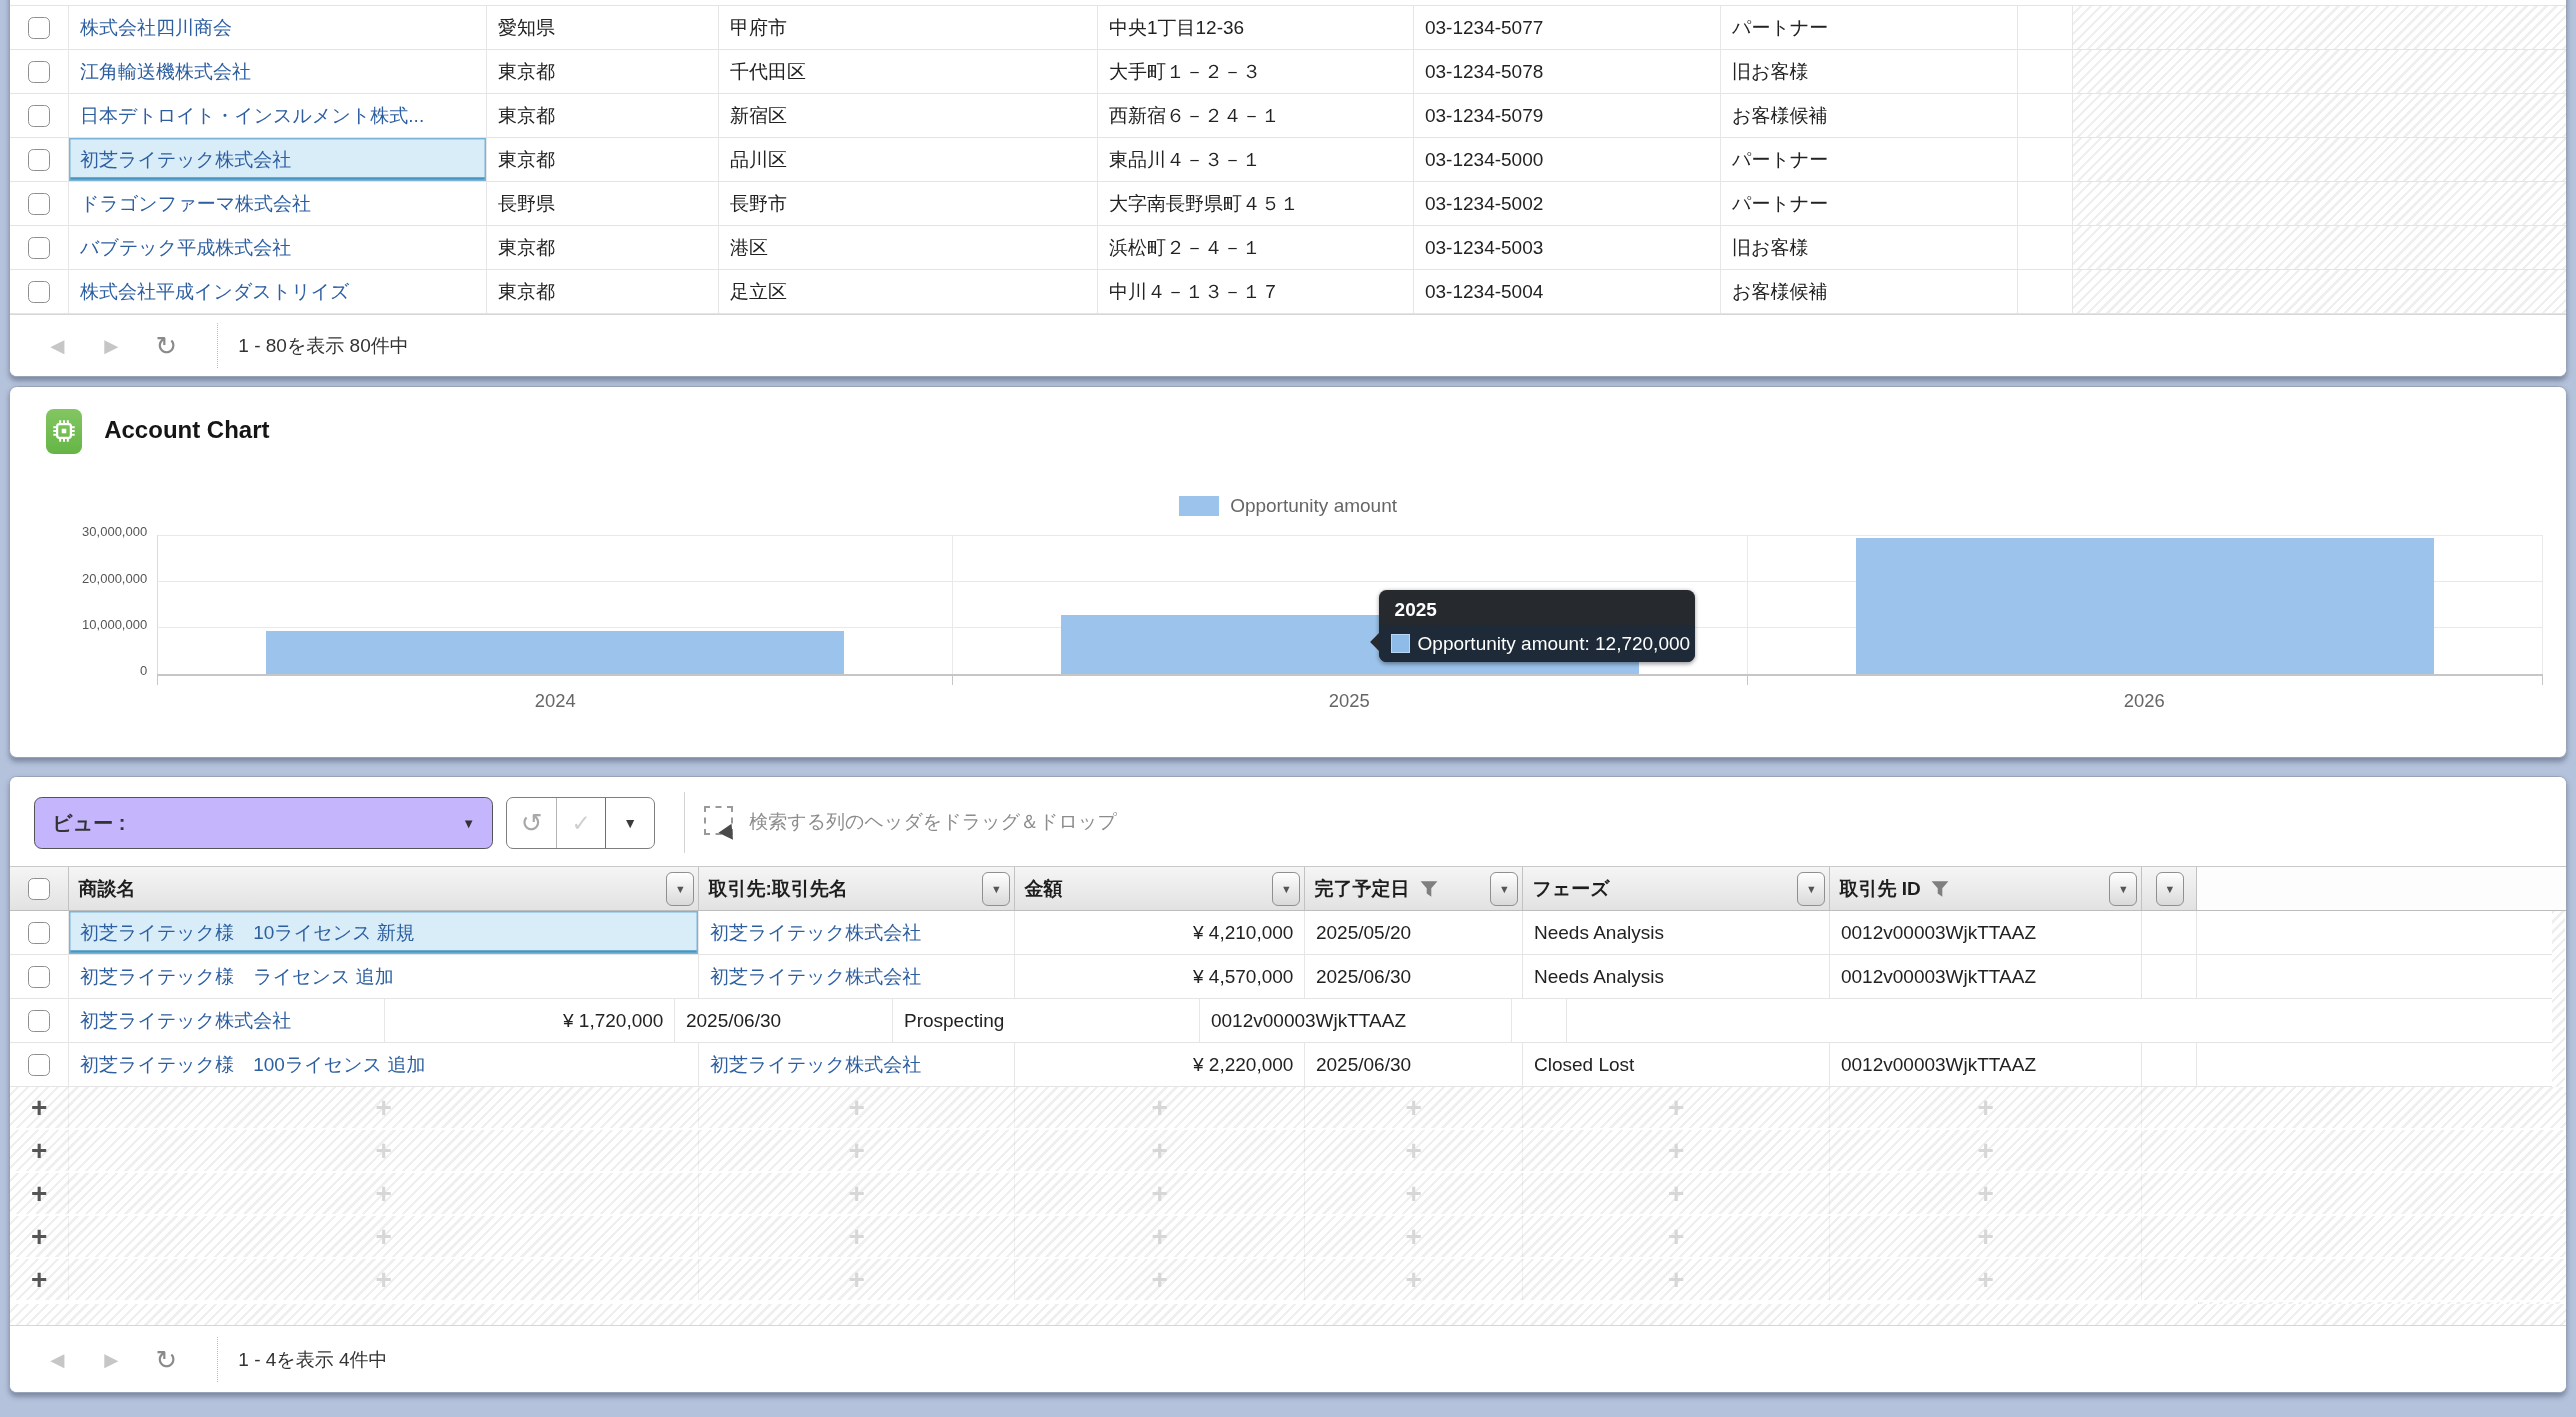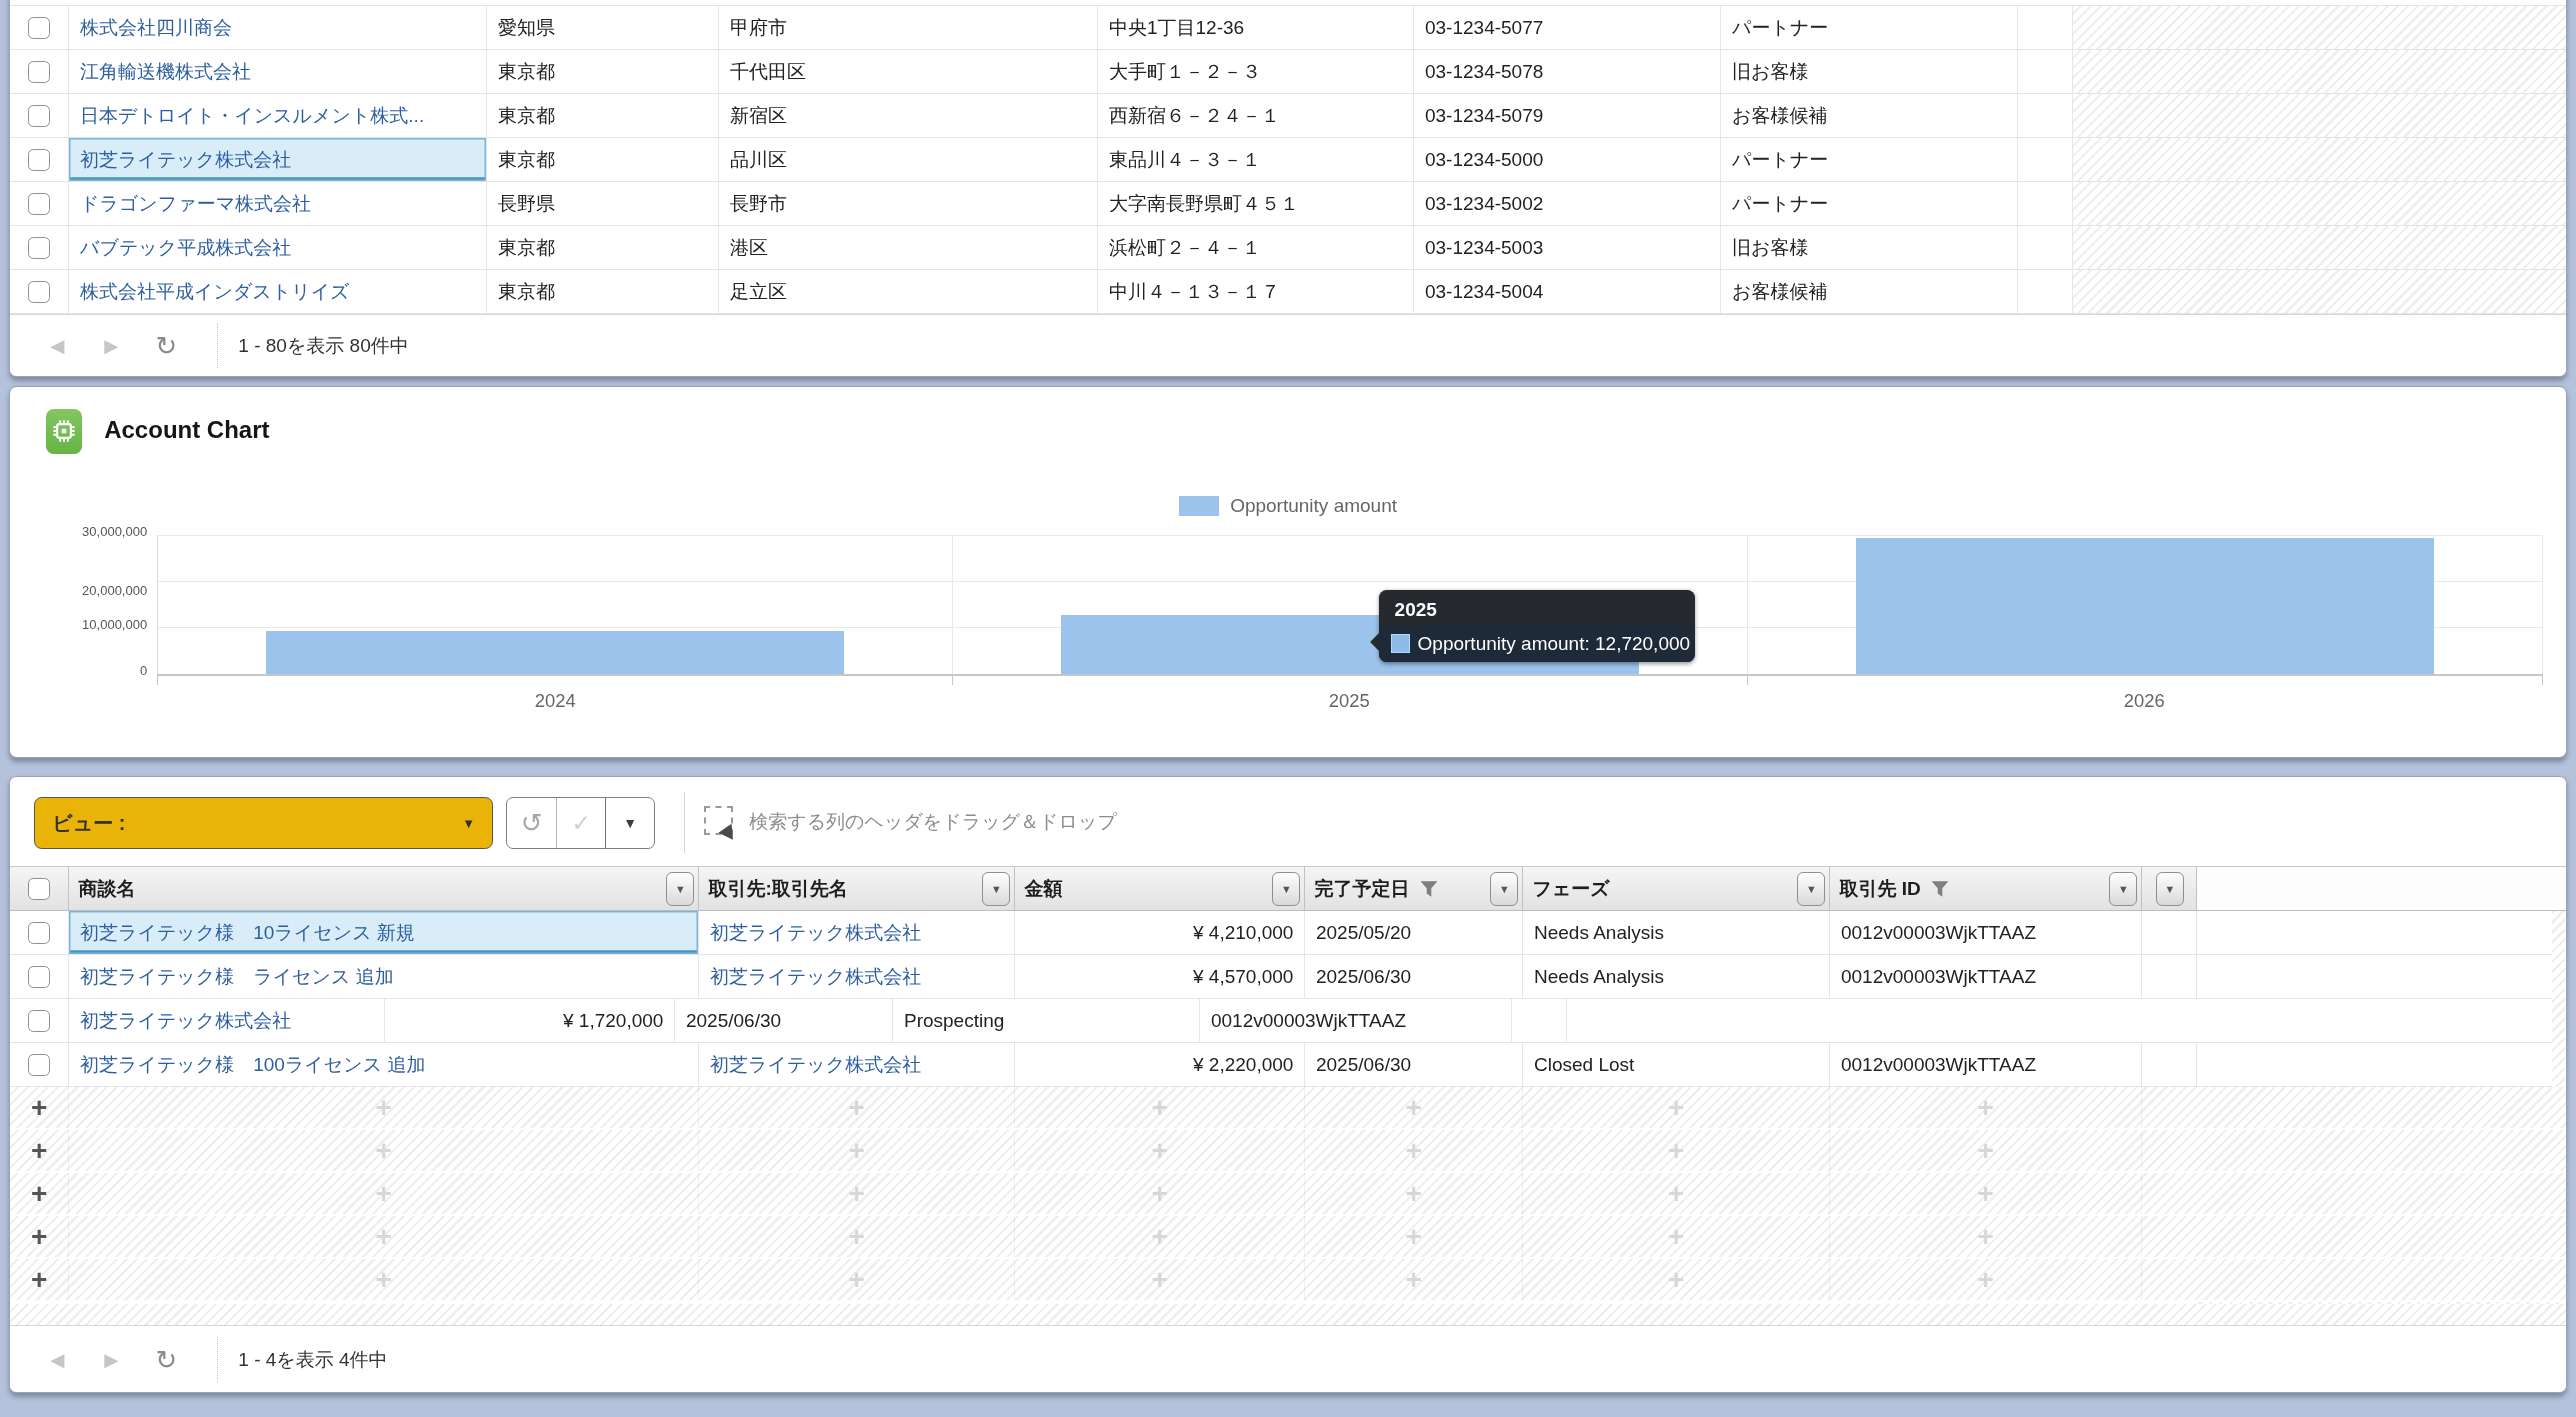--- a/index.html
+++ b/index.html
@@ -63,21 +63,21 @@
   .tooltip .notch { position:absolute; left:-6.1px; top:45px; width:14px; height:14px; background:#26292e; transform:rotate(45deg); }
   .tt-title { padding:9.2px 0 1.5px 15.4px; color:#fff; font-size:19px; font-weight:bold; }
   .tt-row { position:absolute; left:0; right:0; bottom:0; height:37px; background:#1e2a38; border-radius:0 0 7.7px 7.7px;
             display:flex; align-items:center; gap:7.7px; padding-left:12.3px; }
   .tt-swatch { width:18.4px; height:18.4px; background:#8fbbe9; border:1.5px solid #b9d7f3; }
   .tt-text { color:#fff; font-size:19px; }
 
   
   .toolbar { position:absolute; left:0; right:0; top:0; height:89px; background:#fff; }
   .view-select { position:absolute; left:24px; top:20px; width:459px; height:52px; border:1.5px solid #545454;
-                 border-radius:7.7px; background:#eab308; display:flex; align-items:center; cursor:pointer; }
+                 border-radius:7.7px; background:#c4b5fd; display:flex; align-items:center; cursor:pointer; }
   .view-select .lbl { font-size:20px; font-weight:bold; color:#333; margin-left:17px; }
   .view-select .caret { position:absolute; right:17px; font-size:13px; color:#333; }
   .btn-group { position:absolute; left:496px; top:20px; height:52px; display:flex; border:1.5px solid #7e7e7e; border-radius:7px; overflow:hidden; background:#fff; }
   .btn-group .gbtn { width:49px; display:flex; align-items:center; justify-content:center; cursor:pointer; }
   .btn-group .gbtn + .gbtn { border-left:0.8px solid #b5b5b5; }
   .gbtn.undo { color:#a8a8a8; font-size:26px; font-family:"DejaVu Sans",sans-serif; }
   .gbtn.check { color:#cfcfcf; font-size:23px; }
   .gbtn.dd { color:#3c3c3c; font-size:14px; border-left:1.5px solid #6e6e6e !important; }
   .tb-sep { position:absolute; left:674px; top:15.4px; height:61px; border-left:0.8px solid #d4d4d4; }
   .drag-icon { position:absolute; left:694px; top:29px; width:29px; height:29px; border:2.3px dashed #9a9a9a; }
@@ -264,21 +264,21 @@
       </svg>
     </div>
     <div class="chart-title">Account Chart</div>
 
     <div class="legend">
       <span class="legend-swatch"></span>
       <span class="legend-label">Opportunity amount</span>
     </div>
 
     <div class="ylab" style="top:137px;">30,000,000</div>
-    <div class="ylab" style="top:184px;margin-top:12px;">20,000,000</div>
+    <div class="ylab" style="top:184px;">20,000,000</div>
     <div class="ylab" style="top:230px;">10,000,000</div>
     <div class="ylab" style="top:276px;">0</div>
 
     <div class="h-grid" style="top:148px;"></div>
     <div class="h-grid" style="top:194px;"></div>
     <div class="h-grid" style="top:240px;"></div>
     <div class="v-grid" style="left:147px; background:#dcdcdc;"></div>
     <div class="v-grid" style="left:942px;"></div>
     <div class="v-grid" style="left:1737px;"></div>
     <div class="v-grid" style="left:2532px;"></div>

